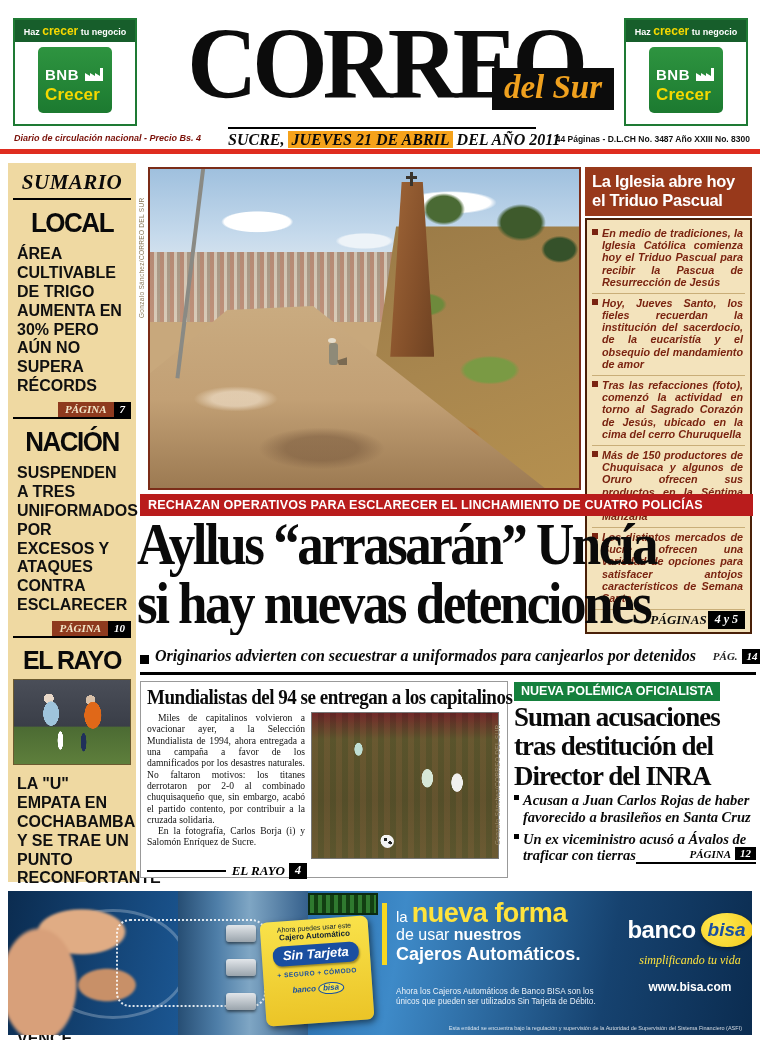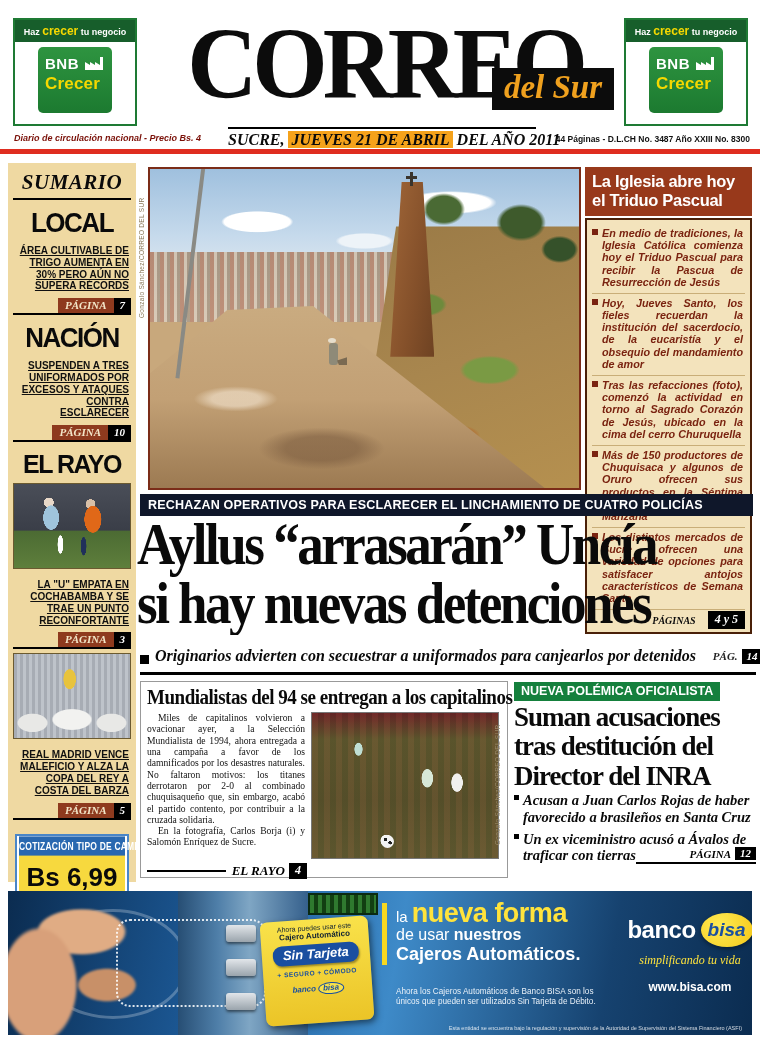--- a/index.html
+++ b/index.html
@@ -5,40 +5,40 @@
   * { margin:0; padding:0; box-sizing:border-box; }
   html,body { width:760px; height:1040px; background:#fff; font-family:"Liberation Sans", sans-serif; }
   #page { position:relative; width:760px; height:1040px; background:#fff; overflow:hidden; }
 
   
   .bnb-ad { position:absolute; top:18px; width:124px; height:108px; background:#fff; border:2px solid #1E7A34; }
   .bnb-left { left:13px; } .bnb-right { left:624px; }
   .bnb-top { background:#175E2B; color:#fff; font-size:9px; font-weight:bold; text-align:center; padding:4px 0; white-space:nowrap; }
   .bnb-top .crecer-y { color:#F5D800; font-size:12px; font-weight:bold; }
   .bnb-body { display:flex; justify-content:center; align-items:center; height:76px; }
-  .bnb-sq { width:74px; height:66px; background:linear-gradient(180deg,#2E9440,#1C7A30); border-radius:5px; padding:8px 7px 4px; color:#fff; }
+  .bnb-sq { width:74px; height:66px; background:linear-gradient(180deg,#2E9440,#1C7A30); border-radius:5px; padding:19px 7px 4px; color:#fff; }
   .bnb-row { display:flex; justify-content:space-between; align-items:flex-start; }
   .bnb-bnb { font-weight:bold; font-size:15px; letter-spacing:0.5px; }
   .bnb-crecer { color:#F5D800; font-weight:bold; font-size:17px; letter-spacing:0.2px; margin-top:2px; }
   .logo-wrap { position:absolute; left:150px; top:16px; width:470px; height:110px; text-align:center; }
   .logo-main { font-family:"Liberation Serif", serif; font-weight:bold; font-size:97px; letter-spacing:-5px; color:#0c0c0c; line-height:1.0; transform:scaleY(1.04); }
   .logo-sub { position:absolute; right:6px; top:52px; background:#0c0c0c; color:#F0A11E; font-family:"Liberation Serif", serif; font-style:italic; font-weight:bold; font-size:33px; padding:1px 12px 4px; }
   .tagline-left { position:absolute; left:14px; top:133px; font-size:9px; font-weight:bold; font-style:italic; color:#7A1008;text-align:right; }
   .date-center { position:absolute; left:228px; top:127px; width:308px; border-top:2px solid #000; text-align:center; padding-top:2px;
                  font-family:"Liberation Serif", serif; font-style:italic; font-weight:bold; font-size:16px; color:#0a0a0a; white-space:nowrap; }
   .date-hl { background:#F5A21B; padding:0 3px; }
   .tagline-right { position:absolute; right:10px; top:134px; font-size:8.5px; font-weight:bold; color:#111; }
   .red-rule { position:absolute; left:0; top:149px; width:760px; height:5px; background:#DF2D20; }
 
   
   .sidebar { position:absolute; left:8px; top:163px; width:128px; height:719px; background:#EFD9A2; padding:5px 5px 8px; }
   .sum-title { font-family:"Liberation Serif", serif; font-style:italic; font-weight:bold; font-size:21px; letter-spacing:0.5px; color:#0a0a0a; border-bottom:2px solid #000; padding:2px 2px 3px; text-align:center; }
   .sec-head { font-weight:bold; font-size:26px; letter-spacing:-1.5px; color:#0a0a0a; text-align:center; transform:scaleY(1.05); margin-top:8px; }
   .sec-head-sm { font-size:25px; }
-  .blurb { font-weight:bold; font-size:10px; line-height:1.18; text-align:right; color:#101010; padding:6px 2px 6px 4px;text-decoration:underline; }
+  .blurb { font-weight:bold; font-size:16px; line-height:1.18; text-align:left; color:#101010; padding:6px 2px 6px 4px; }
   .pagina-row { display:flex; justify-content:flex-end; align-items:stretch; border-bottom:2px solid #000; margin:0 0 4px; }
   .pagina-lbl { background:#8E3A1E; color:#F3E6C8; font-family:"Liberation Serif", serif; font-style:italic; font-weight:bold; font-size:11px; padding:1px 7px 2px; }
   .pagina-num { background:#000; color:#fff; font-weight:bold; font-size:11px; font-style:italic; padding:1px 6px 2px; font-family:"Liberation Serif", serif; }
   .side-photo { margin:4px 0; height:86px; border:1px solid #6b5a30; }
   .ph-soccer { background:
       radial-gradient(14px 22px at 68% 42%, #E06818 60%, transparent 62%),
       radial-gradient(13px 20px at 32% 40%, #9FC4DC 60%, transparent 62%),
       radial-gradient(8px 8px at 30% 22%, #E8D8C8 60%, transparent 62%),
       radial-gradient(8px 8px at 66% 24%, #D8C0A8 60%, transparent 62%),
       radial-gradient(5px 16px at 40% 72%, #fff 55%, transparent 60%),
@@ -93,25 +93,25 @@
   .ph-barrow { position:absolute; left:43.6%; top:59%; width:10px; height:8px; background:#7A6A52; clip-path:polygon(0 40%,100% 0,100% 100%,20% 100%); }
 
   
   .church { position:absolute; left:585px; top:167px; width:167px; }
   .church-head { background:#98391B; color:#fff; font-weight:bold; font-size:16.5px; line-height:1.15; padding:5px 7px 6px; letter-spacing:-0.3px; }
   .church-box { margin-top:2px; border:2px solid #4A2008; background:#F3E3BC; padding:4px 5px 0; }
   .church-item { position:relative; padding:3px 2px 5px 10px; border-bottom:1px solid #C9AE78; color:#7A2310; font-weight:bold; font-style:italic; font-size:10.8px; line-height:1.13; text-align:justify; }
   .church-item:last-of-type { border-bottom:none; }
   .church-item::before { content:""; position:absolute; left:0; top:5px; width:6px; height:6px; background:#7A2310; }
   .church-pages { display:flex; justify-content:flex-end; align-items:center; padding:1px 0 3px; }
-  .church-pages .plbl { font-family:"Liberation Serif", serif; font-style:italic; font-weight:bold; font-size:10px; color:#0a0a0a; margin-right:12px; }
+  .church-pages .plbl { font-family:"Liberation Serif", serif; font-style:italic; font-weight:bold; font-size:13px; color:#0a0a0a; margin-right:1px; }
   .church-pages .pnum { background:#000; color:#fff; font-weight:bold; font-style:italic; font-size:12px; padding:1px 7px 2px; font-family:"Liberation Serif", serif; }
 
   
-  .kicker { position:absolute; left:140px; top:494px; background:#0f172a; color:#fff; font-weight:bold; font-size:13.5px; padding:3px 8px 4px; white-space:nowrap; }
+  .kicker { position:absolute; left:140px; top:494px; background:#b91c1c; color:#fff; font-weight:bold; font-size:13.5px; padding:3px 8px 4px; white-space:nowrap; }
   .kicker span { display:inline-block; transform:scaleX(0.93); transform-origin:0 50%; letter-spacing:0.2px; }
   .headline { position:absolute; left:137px; top:515px; width:622px; font-family:"Liberation Serif", serif; font-weight:bold; color:#0a0a0a; font-size:53px; letter-spacing:-2.5px; line-height:0.99; transform:scaleY(1.12); transform-origin:0 0; white-space:nowrap; }
   .deck { position:absolute; left:140px; top:646px; width:616px; border-bottom:3px solid #000; padding-bottom:6px; display:flex; align-items:center; }
   .deck-sq { width:9px; height:9px; background:#000; margin:6px 6px 0 0; flex:none; }
   .deck-text { font-family:"Liberation Serif", serif; font-style:italic; font-weight:bold; font-size:16.5px; color:#0a0a0a; white-space:nowrap; transform:scaleX(0.97); transform-origin:0 50%; }
   .deck-pag { margin-left:auto; font-family:"Liberation Serif", serif; font-style:italic; font-weight:bold; font-size:11px; color:#222; }
   .deck-num { background:#000; color:#fff; font-weight:bold; font-size:11px; padding:1px 5px 2px; margin-left:4px; font-family:"Liberation Serif", serif; font-style:italic; }
 
   
   .art-l { position:absolute; left:140px; top:681px; width:368px; height:197px; border:1px solid #999; padding:4px 6px; background:#fff; }

